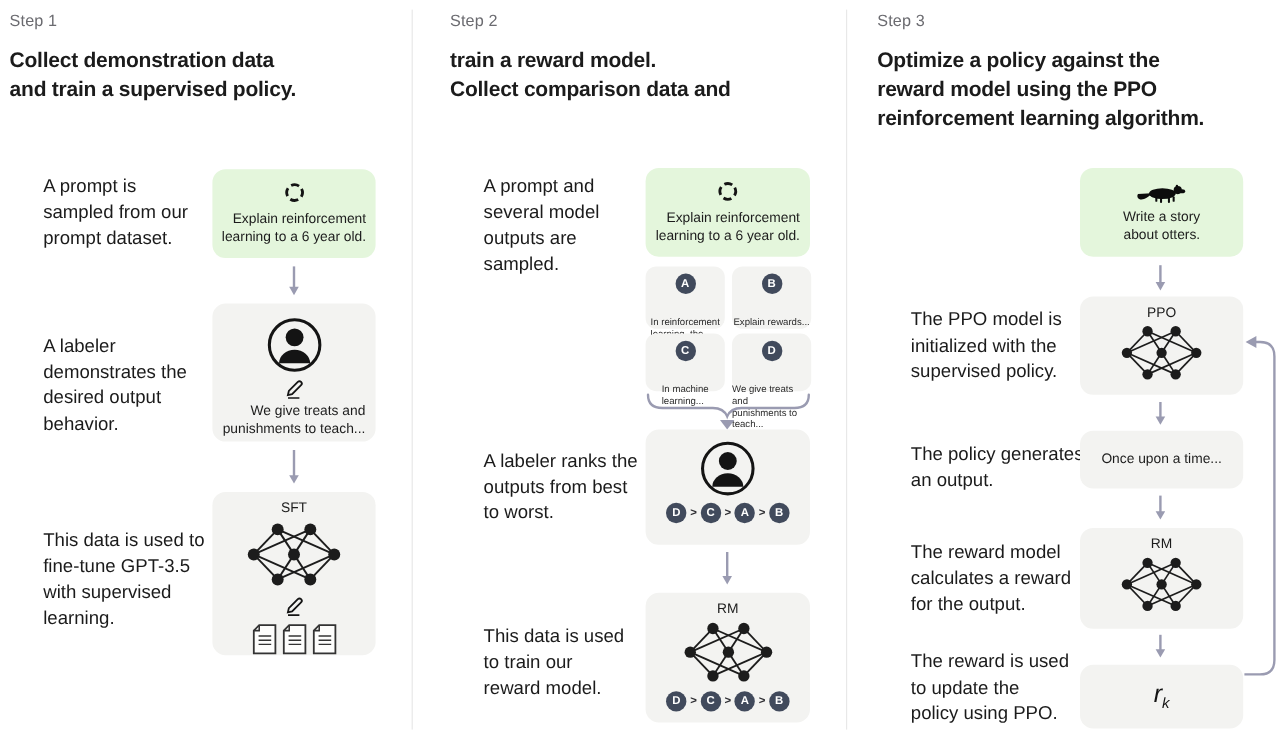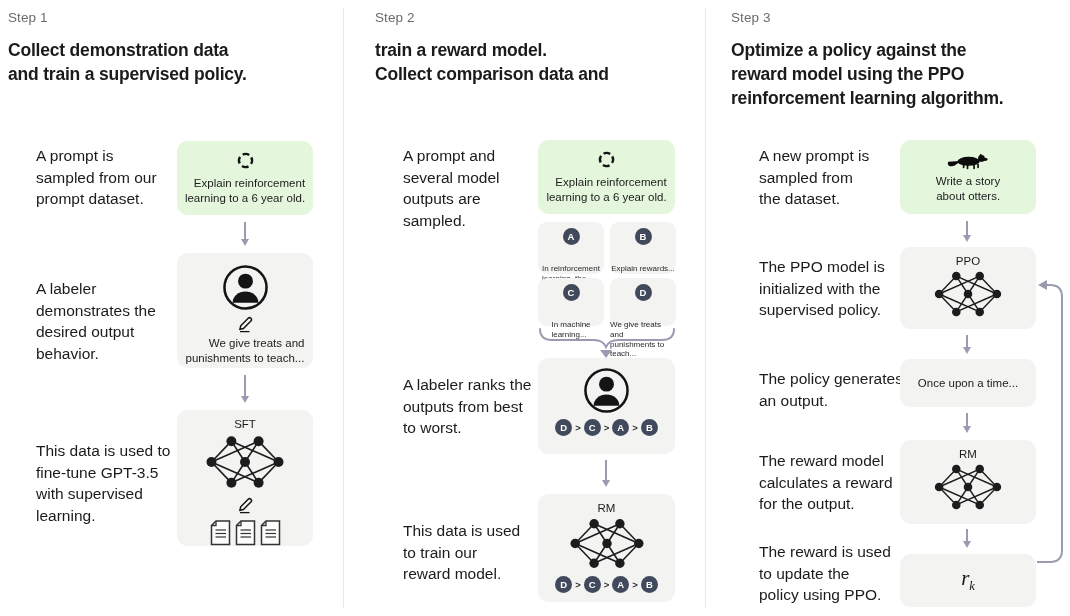--- a/index.html
+++ b/index.html
@@ -22,21 +22,21 @@
   .mini-caption{font-size:8px;line-height:9.8px;color:#2a2a2a;margin-top:19px;}
   .mini-caption span{display:block;}
   .abadge{width:17px;height:17px;border-radius:50%;background:#414a5c;color:#ffffff;
     font-size:9.5px;font-weight:700;display:flex;align-items:center;justify-content:center;flex:0 0 auto;}
   .mini-card .abadge{margin-top:6px;}
   .rank-row{display:flex;align-items:center;gap:3px;}
   .rank-sep{font-size:9.5px;font-weight:700;color:#2e2e33;}
   .arr{position:absolute;width:2px;background:#9a9bb1;}
   .arr::after{content:"";position:absolute;left:50%;transform:translateX(-50%);bottom:-7px;
     border:4.5px solid transparent;border-top:7px solid #9a9bb1;}
-  .rk-text{font-family:Liberation Serif, serif;font-style:italic;font-size:21px;color:#141414;}
+  .rk-text{font-family:Liberation Sans, sans-serif;font-style:italic;font-size:21px;color:#141414;}
   .rk-text sub{font-size:12.5px;}
   svg.icon{display:block;}
 </style>
 </head>
 <body>
 
 <div id="stage">
 
   <svg width="0" height="0" style="position:absolute">
     <defs>
@@ -276,25 +276,20 @@
     <span>reward model.</span>
   </div>
 
   <div class="step-label" style="left:731px;top:10px">Step 3</div>
   <div class="heading" style="left:731px;top:38px">
     <span style="display:block">Optimize a policy against the</span>
     <span style="display:block">reward model using the PPO</span>
     <span style="display:block">reinforcement learning algorithm.</span>
   </div>
 
-  <div class="body-text" style="left:731px;top:145px">
-    <span>A new prompt is</span>
-    <span>sampled from</span>
-    <span>the dataset.</span>
-  </div>
 
   <div class="card green" style="left:900px;top:140px;width:136px;height:74px">
     <svg class="icon" width="42" height="18" viewBox="0 0 64 26" style="margin-top:12px">
         <use href="#ic-otter"></use>
       </svg>
     <div class="card-caption" style="margin-top:4px">
       <span>Write a story</span>
       <span>about otters.</span>
     </div>
   </div>

